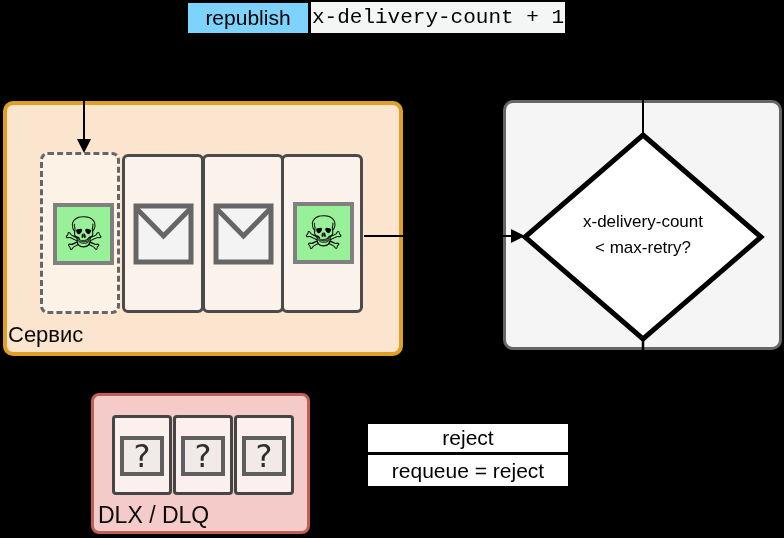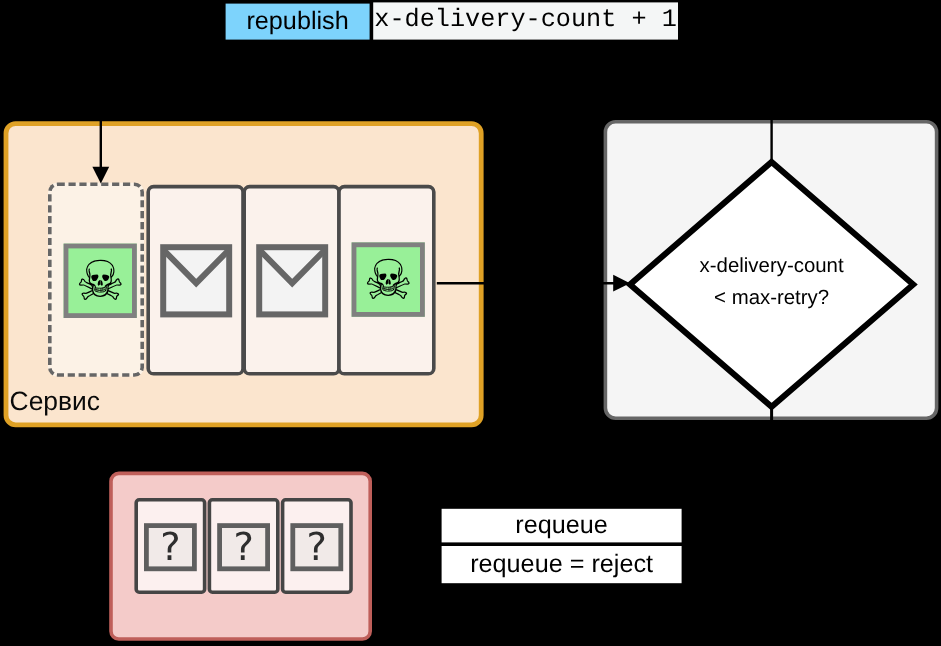--- a/index.html
+++ b/index.html
@@ -91,20 +91,21 @@
 
   <div class="abs service-box"></div>
 
   <div class="abs dlx-box"></div>
   <div class="abs dlx-slot" style="left:112px;"></div>
   <div class="abs dlx-slot" style="left:173px;"></div>
   <div class="abs dlx-slot" style="left:234px;"></div>
   <div class="abs q-square" style="left:120px;">?</div>
   <div class="abs q-square" style="left:181px;">?</div>
   <div class="abs q-square" style="left:242px;">?</div>
+  <div class="abs shape-label" style="left:98px;top:502px;font-size:23px;">DLX / DLQ</div>
 
   <svg id="overlay" width="784" height="538" viewBox="0 0 784 538">
 
     <polygon points="643,135 761,237 643,339 525,237" fill="#FFFFFF" stroke="#000" stroke-width="5"></polygon>
 
     <path d="M643,135 L643,17 L84,17 L84,140" fill="none" stroke="#000" stroke-width="2"></path>
     <polygon points="84,153 77,139 91,139" fill="#000"></polygon>
 
     <path d="M364,236 L512,236" fill="none" stroke="#000" stroke-width="2"></path>
     <polygon points="525,236 511,229 511,243" fill="#000"></polygon>
@@ -114,16 +115,16 @@
   </svg>
 
   <div class="abs decision-text">
     <div>x-delivery-count</div>
     <div>&lt; max-retry?</div>
   </div>
 
   <div class="abs edge-label" style="left:188px;top:3px;width:120px;height:30px;background:#7dd3fc;">republish</div>
   <div class="abs edge-label" style="left:311px;top:2px;width:254px;height:31px;background:#F4F6F6;font-family:Liberation Mono, monospace;">x-delivery-count + 1</div>
 
-  <div class="abs edge-label" style="left:368px;top:424px;width:200px;height:28px;background:#FFFFFF;">requeue</div>
+  <div class="abs edge-label" style="left:368px;top:424px;width:200px;height:28px;background:#FFFFFF;">reject</div>
   <div class="abs edge-label" style="left:368px;top:455px;width:200px;height:31px;background:#FFFFFF;">requeue = reject</div>
 
 </div>
 
 </body></html>

